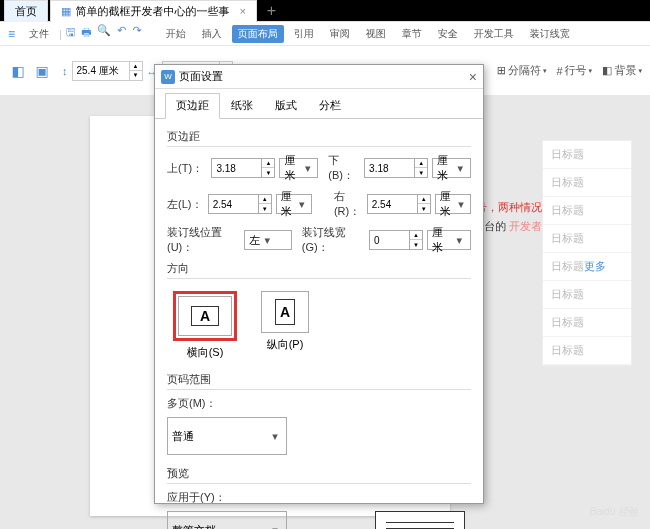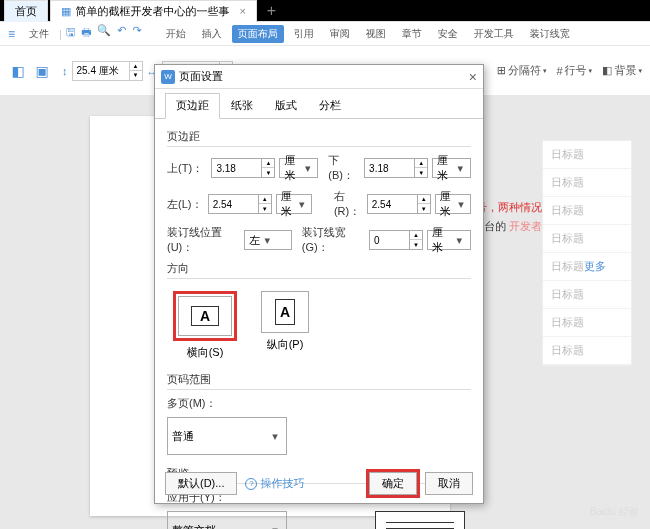--- a/index.html
+++ b/index.html
@@ -311,25 +311,15 @@
         </div>
       <div class="preview-box">
         <div class="ln" style="top:10px"></div>
           <div class="ln" style="top:16px"></div>
           <div class="ln" style="top:22px"></div>
         <div class="ln" style="top:28px"></div>
       </div>
     </div>
   </div>
 
-  <div class="dlg-footer">
-    <button class="btn">默认(D)...</button>
-    <span class="link">
-        <span style="border:1px solid #4a8fd8;border-radius:50%;width:12px;height:12px;display:inline-flex;align-items:center;justify-content:center;font-size:8px">?</span>
-        <span>操作技巧</span>
-      </span>
-    <span style="flex:1"></span>
-    <button class="btn hl-btn">确定</button>
-    <button class="btn">取消</button>
-  </div>
 </div>
 
 <div class="watermark">Baidu 经验</div>
 
 </body></html>

